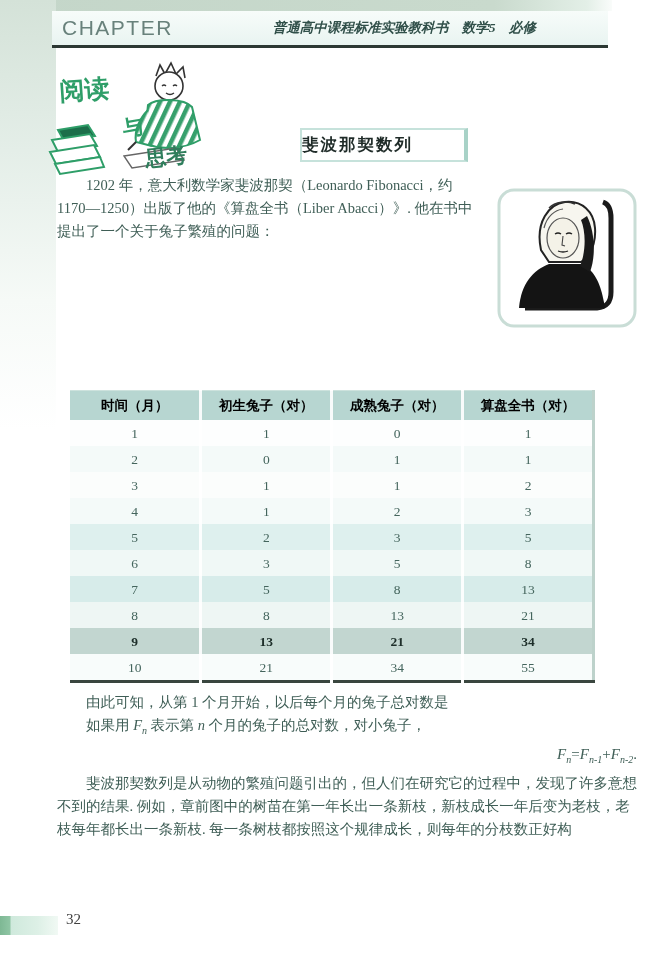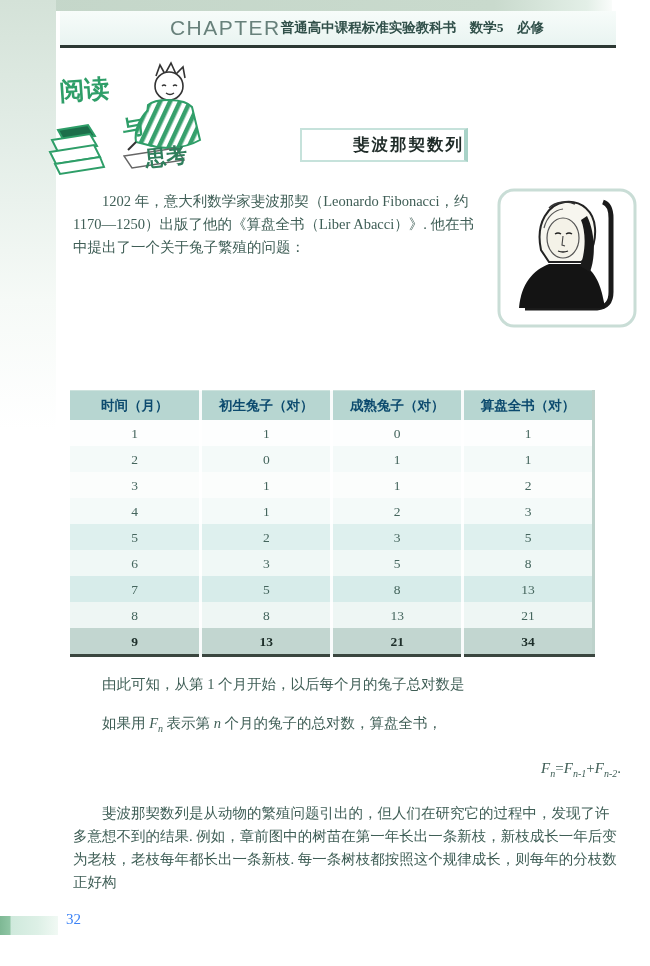--- a/index.html
+++ b/index.html
@@ -8,58 +8,58 @@
     background:#ffffff;
     font-family:"Liberation Serif","DejaVu Serif",serif;
     color:#3f5e56;
   }
   .bg-top{position:absolute;left:0;top:0;width:618px;height:11px;
     background:linear-gradient(to right,#c4d6c9 0%,#c9dacd 80%,#e3efe7 95%,#ffffff 100%);}
   .bg-left{position:absolute;left:0;top:0;width:56px;height:430px;
     background:linear-gradient(to bottom,#d4e2d8 0%,#e4eee8 35%,#f6faf7 70%,#ffffff 100%);}
   .bg-right-tail{position:absolute;left:612px;top:0;width:38px;height:48px;background:#ffffff;}
 
-  header{position:absolute;left:60px;top:11px;width:556px;height:37px;
+  header{position:absolute;left:52px;top:11px;width:556px;height:37px;
     background:linear-gradient(to bottom,#f7fcfa,#e9f4f1);
     border-bottom:3px solid #2c3833;
-    display:flex;align-items:center;justify-content:flex-end;
+    display:flex;align-items:center;justify-content:space-between;
     box-sizing:border-box;padding:0 72px 0 10px;}
   .chapter{font-family:"Liberation Sans","DejaVu Sans",sans-serif;
     font-size:21px;letter-spacing:1.5px;color:#68817b;font-weight:500;}
-  .booktitle{font-size:13.5px;font-weight:bold;color:#31504a;}
+  .booktitle{font-size:13.5px;font-style:italic;font-weight:bold;color:#31504a;}
 
   .illustration{position:absolute;left:48px;top:60px;width:180px;height:120px;}
 
   .section-box{position:absolute;left:300px;top:128px;width:162px;height:30px;
     background:#ffffff;border:2px solid #c6e2db;border-right:4px solid #a8d2c7;
-    display:flex;align-items:center;justify-content:flex-end;}
+    display:flex;align-items:center;justify-content:flex-start;}
   .section-box span{font-size:16.5px;font-weight:bold;letter-spacing:2px;color:#1f2b28;}
 
   main{position:absolute;left:57px;top:174px;width:580px;font-size:14.5px;line-height:23px;}
-  main p{margin:16px;}
+  main p{margin:0;}
   .indent{text-indent:2em;}
   .portrait-float{float:right;width:150px;height:202px;margin:14px 0 0 6px;}
   .portrait-float svg{display:block;margin-left:10px;}
   .seq-line{margin-left:93px !important;letter-spacing:.5px;}
   .formula-line{text-align:right;font-size:15px;line-height:25px;}
   .var{font-style:italic;}
   sub{font-size:10px;font-style:italic;}
 
   table{border-collapse:collapse;table-layout:fixed;width:525px;
     margin:12px 0 8px 13px;
     border-bottom:3px solid #3a463f;border-right:3px solid #bdd2cb;}
-  th{background:#b7d6d1;height:27px;font-size:13.5px;color:#0c4a6e;font-weight:bold;
+  th{background:#b7d6d1;height:27px;font-size:13.5px;color:#000000;font-weight:bold;
     border-top:1px solid #cde2dd;}
   td{height:24px;text-align:center;font-size:13.5px;color:#44655d;}
   th+th,td+td{border-left:3px solid rgba(255,255,255,.9);}
   tr.emph td{font-weight:bold;color:#1e2f2a;}
 
   .footer-bar{position:absolute;left:0;top:916px;width:58px;height:19px;
     background:linear-gradient(to right,#7eb894 0px,#8fc5a4 10px,#cfe9dc 11px,#ddf0e6 65%,#f1f9f4 100%);}
-  .page-num{position:absolute;left:66px;top:911px;font-size:15px;color:#3b82f6;
+  .page-num{position:absolute;left:66px;top:911px;font-size:15px;color:#404040;
     font-family:"Liberation Serif",serif;}
 </style>
 </head>
 <body>
 
 <div class="bg-top"></div>
 <div class="bg-left"></div>
 <div class="bg-right-tail"></div>
 
 <header>
@@ -185,26 +185,32 @@
           <td>8</td>
           <td>13</td>
           <td>21</td>
         </tr>
         <tr class="emph" style="background: rgb(194, 214, 208);">
           <td>9</td>
           <td>13</td>
           <td>21</td>
           <td>34</td>
         </tr>
+        <tr style="background: rgb(248, 252, 251);">
+          <td>10</td>
+          <td>21</td>
+          <td>34</td>
+          <td>55</td>
+        </tr>
       </tbody>
   </table>
 
   <p class="indent">由此可知，从第 1 个月开始，以后每个月的兔子总对数是</p>
 
-  <p class="indent"><span>如果用 </span><span class="var">F</span><sub>n</sub><span> 表示第 </span><span class="var">n</span><span> 个月的兔子的总对数，算盘全书，</span></p>
+  <p class="indent"><span>如果用 </span><span class="var">F</span><sub>n</sub><span> 表示第 </span><span class="var">n</span><span> 个月的兔子的总对数，对小兔子，</span></p>
 
   <p class="formula-line"><span class="var">F</span><sub>n</sub><span>=</span><span class="var">F</span><sub>n-1</sub><span>+</span><span class="var">F</span><sub>n-2</sub><span>.</span></p>
 
   <p class="indent">斐波那契数列是从动物的繁殖问题引出的，但人们在研究它的过程中，发现了许多意想不到的结果. 例如，章前图中的树苗在第一年长出一条新枝，新枝成长一年后变为老枝，老枝每年都长出一条新枝. 每一条树枝都按照这个规律成长，则每年的分枝数正好构</p>
 </main>
 
 <div class="footer-bar"></div>
 <div class="page-num">32</div>
 
 </body></html>

